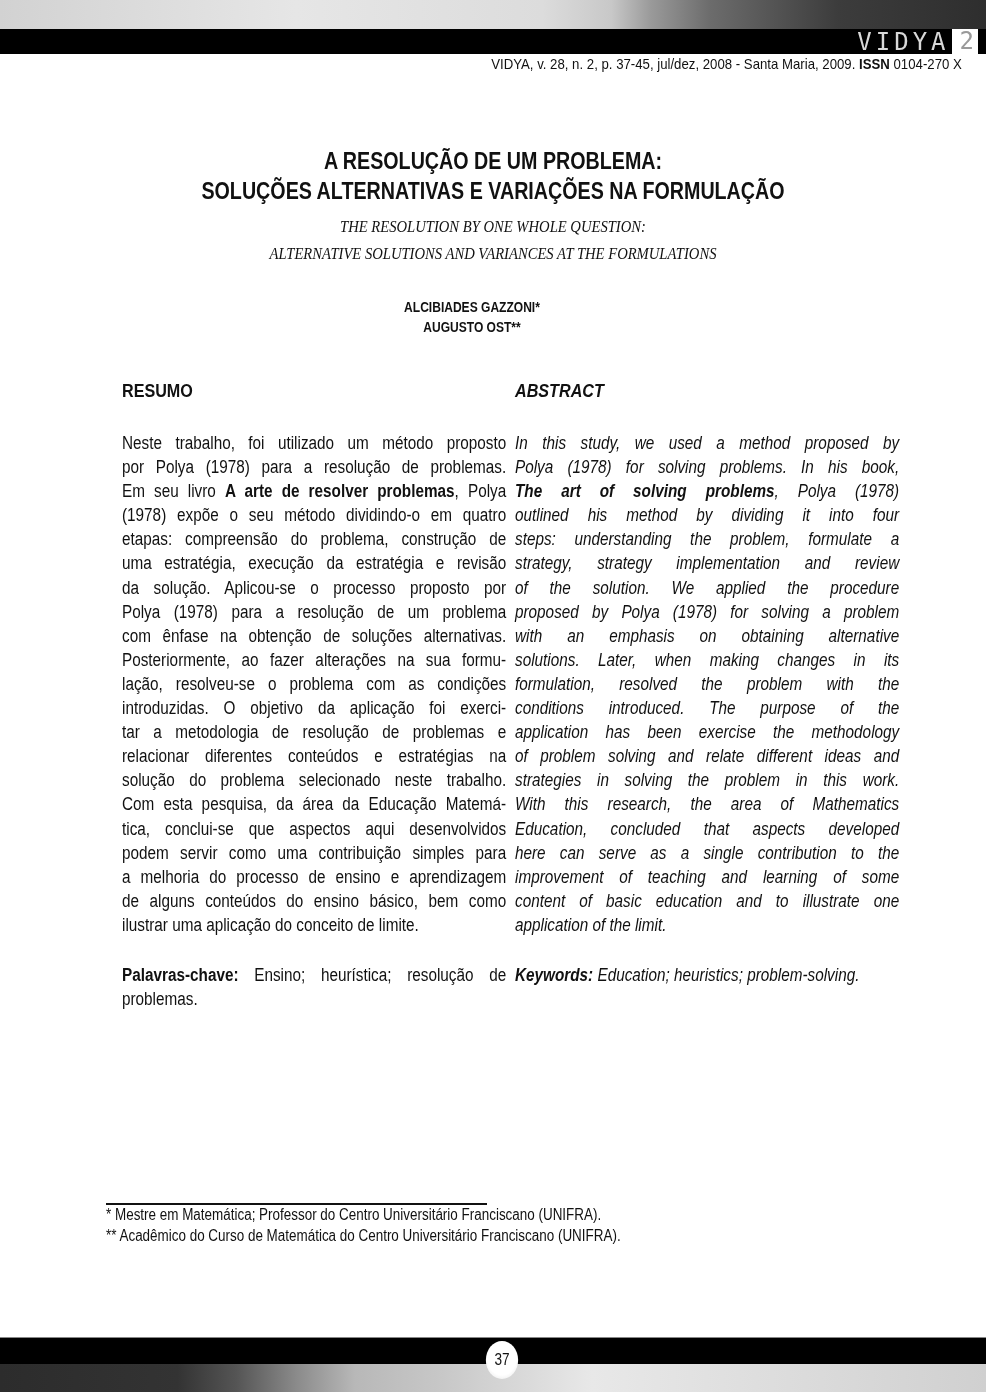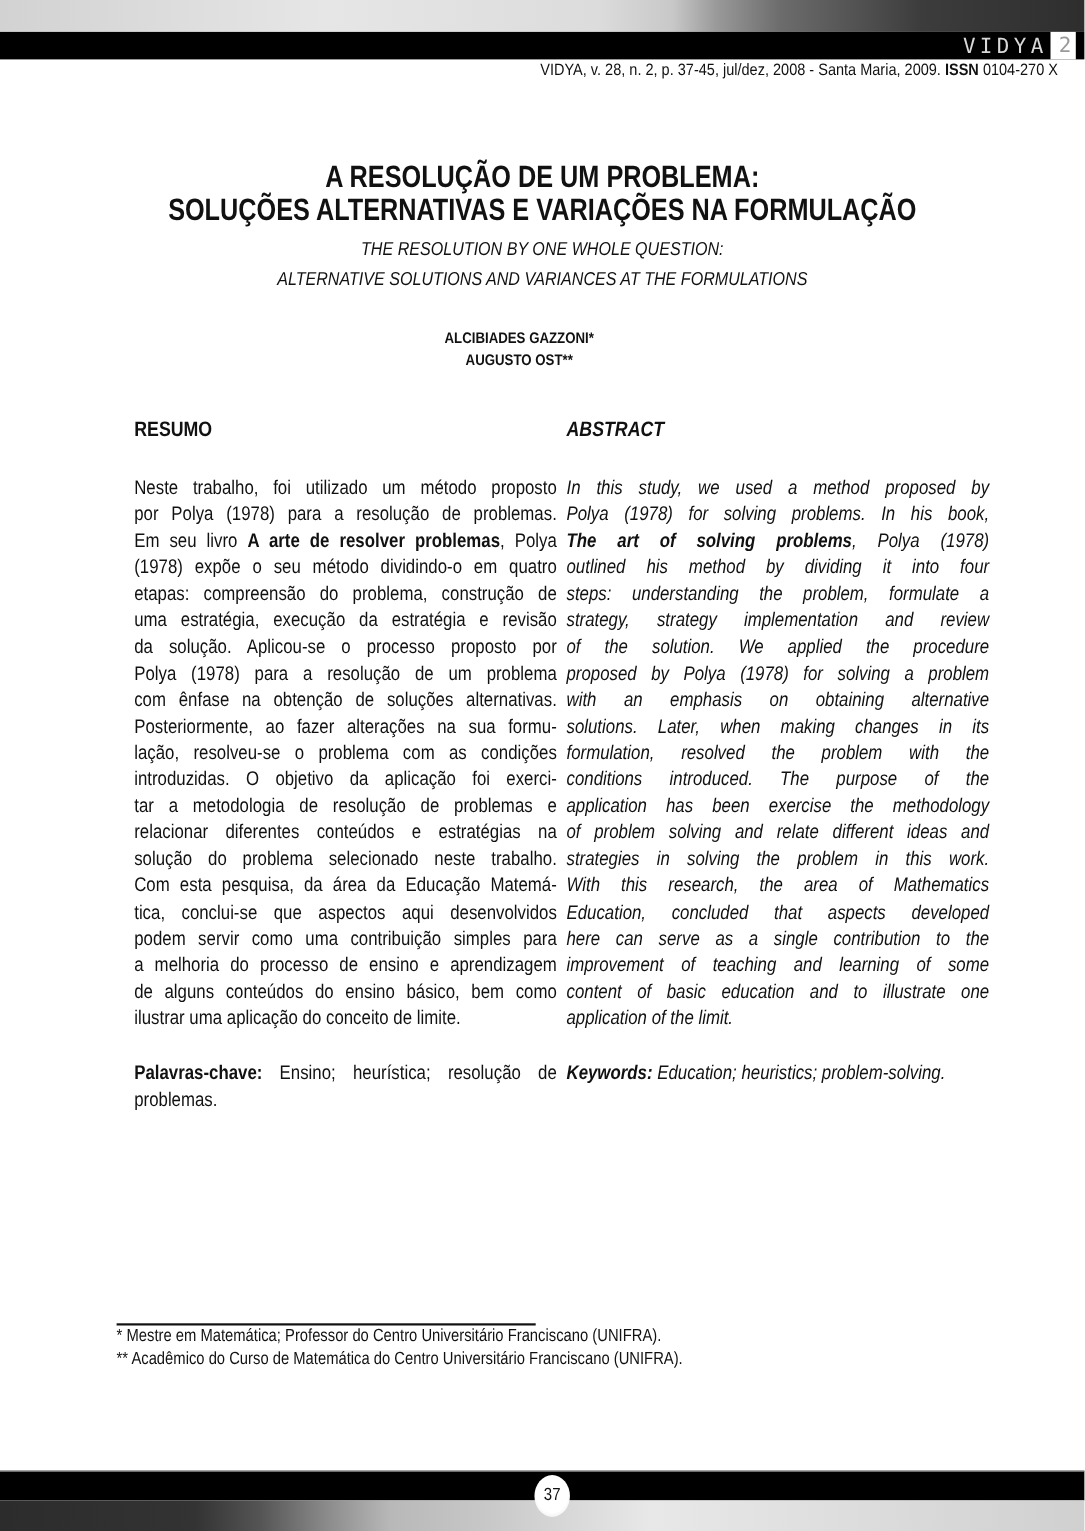--- a/index.html
+++ b/index.html
@@ -9,41 +9,41 @@
     
     .hdr-grad {
       position: absolute; left: 0; top: 0; width: 986px; height: 29px;
       background: linear-gradient(90deg, #d2d2d2 0%, #e6e6e6 30%, #dcdcdc 55%, #c8c8c8 62%, #9a9a9a 66%, #6c6c6c 72%, #3c3c3c 85%, #2e2e2e 100%);
     }
     .hdr-bar {
       position: absolute; left: 0; top: 29px; width: 986px; height: 25px; background: #000;
     }
     .brand {
       position: absolute; right: 8px; top: 29px; height: 25px; display: flex; align-items: center;
-      font-family: "DejaVu Sans Mono", monospace; font-size: 19px; letter-spacing: 4px; color: #d8d8d8;
+      font-family: "DejaVu Sans Mono", monospace; font-size: 24px; letter-spacing: 4px; color: #d8d8d8;
     }
     .brand .num {
       background: #fff; color: #9a9a9a; padding: 0 4px 0 8px; margin-left: 2px; height: 25px; line-height: 25px;
       letter-spacing: 0;
     }
     .citation {
       position: absolute; right: 24px; top: 55px; font-size: 15px; color: #111;
       transform: scaleX(0.88); transform-origin: right top; white-space: nowrap;
     }
     .citation b { font-weight: bold; }
 
     
     .title {
       position: absolute; left: 0; width: 986px; top: 146px; text-align: center;
-      font-weight: bold; font-size: 28px; line-height: 30px; color: #111;
+      font-weight: bold; font-size: 24px; line-height: 30px; color: #111;
     }
     .title span { display: block; transform: scaleX(0.82); }
     .subtitle {
       position: absolute; left: 0; width: 986px; top: 213px; text-align: center;
-      font-style: italic; font-size: 17px; line-height: 27px; color: #111;
+      font-style: italic; font-size: 17px; line-height: 27px; color: #111; font-family: Liberation Serif, serif;
     }
     .subtitle span { display: block; transform: scaleX(0.86); }
     .authors {
       position: absolute; left: 0; width: 944px; top: 297px; text-align: center;
       font-weight: bold; font-size: 14px; line-height: 20px;
     }
     .authors span { display: block; transform: scaleX(0.86); }
 
     
     .col { position: absolute; top: 378px; width: 384px; }

